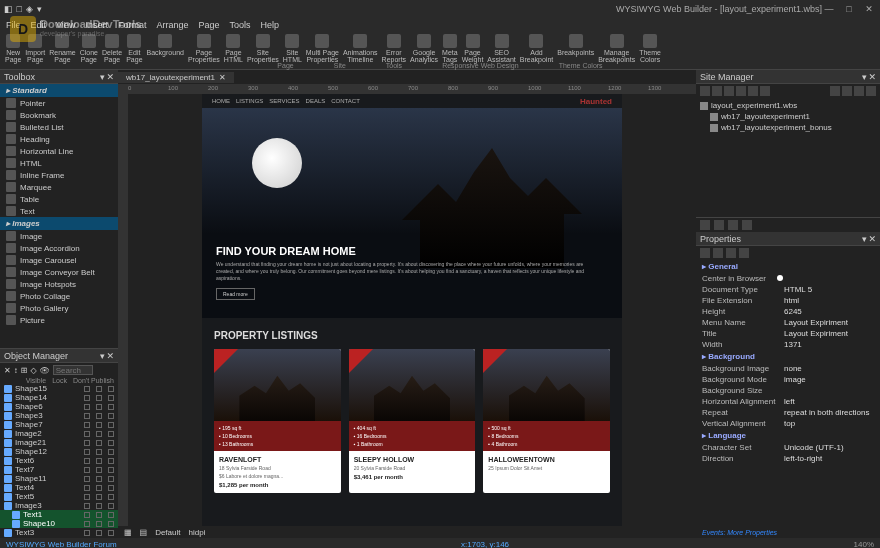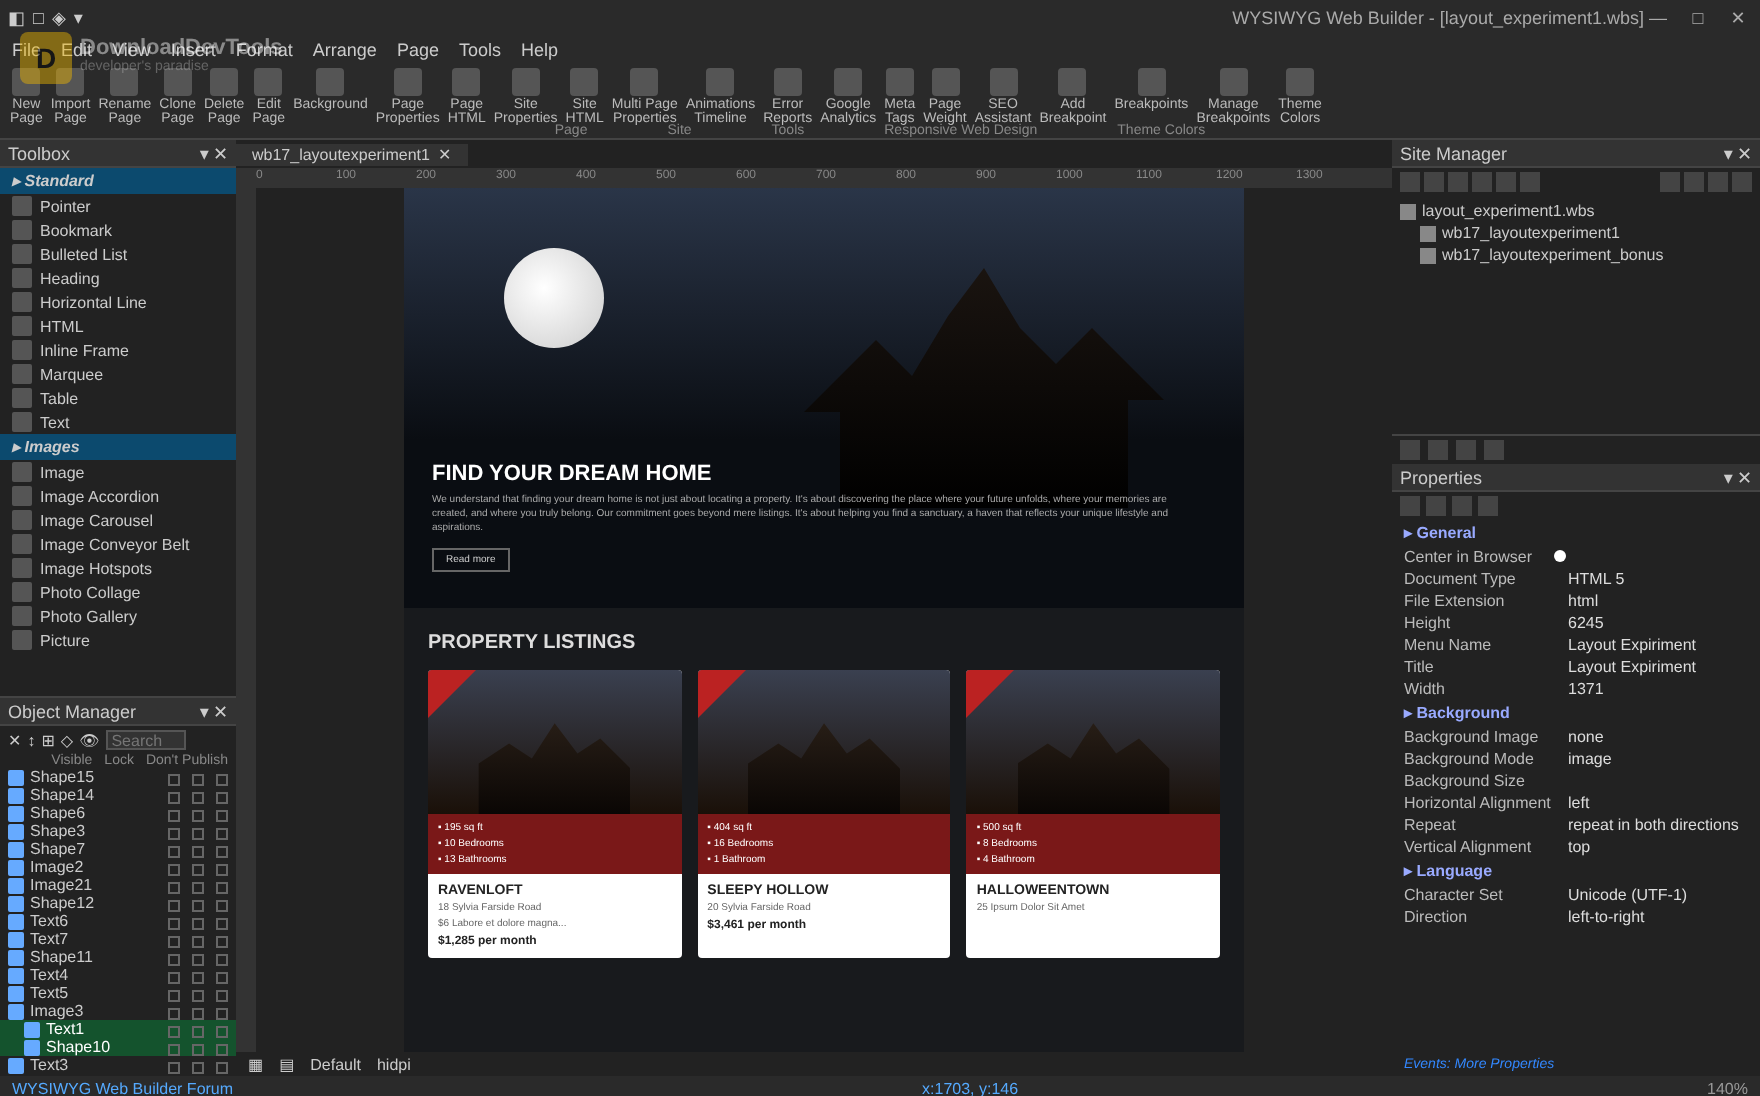--- a/index.html
+++ b/index.html
@@ -22,21 +22,21 @@
 .panel-header .ctrls { display: flex; gap: 2px; }
 .toolbox { flex: 1; overflow: hidden; }
 .tool-cat { font-size: 8px; font-weight: bold; padding: 2px 6px; background: #0c4a6e; font-style: italic; }
 .tool-item { display: flex; align-items: center; gap: 4px; padding: 1px 6px; font-size: 8px; cursor: pointer; }
 .tool-item .ico { width: 10px; height: 10px; background: #555; border-radius: 1px; flex-shrink: 0; }
 .object-manager { height: 190px; border-top: 1px solid #444; display: flex; flex-direction: column; }
 .om-toolbar { height: 14px; display: flex; gap: 3px; padding: 0 4px; align-items: center; font-size: 8px; }
 .om-toolbar input { background: #333; border: 1px solid #555; color: #ccc; font-size: 8px; width: 40px; height: 10px; padding: 0 2px; }
 .om-cols { display: flex; font-size: 7px; color: #888; padding: 0 4px; justify-content: flex-end; gap: 6px; }
 .om-list { flex: 1; overflow: hidden; }
-.om-item { display: flex; align-items: flex-end; gap: 3px; padding: 0 4px; font-size: 8px; }
+.om-item { display: flex; align-items: center; gap: 3px; padding: 0 4px; font-size: 8px; }
 .om-item .ico { width: 8px; height: 8px; background: #6af; border-radius: 1px; }
 .om-item.sel { background: #14532d; color: #fff; padding-left: 12px; }
 .om-item .chks { margin-left: auto; display: flex; gap: 6px; }
 .om-item .chk { width: 6px; height: 6px; border: 1px solid #666; }
 .center-area { flex: 1; display: flex; flex-direction: column; background: #2a2a2a; }
 .tabs { height: 14px; background: #222; display: flex; align-items: center; }
 .tab { padding: 1px 8px; font-size: 8px; background: #333; display: flex; align-items: center; gap: 4px; }
 .ruler-h { height: 10px; background: #333; position: relative; font-size: 6px; color: #888; overflow: hidden; }
 .ruler-h span { position: absolute; top: 1px; }
 .canvas-area { flex: 1; display: flex; overflow: hidden; }
@@ -512,20 +512,30 @@
         <span style="left: 370px;">900</span>
         <span style="left: 410px;">1000</span>
         <span style="left: 450px;">1100</span>
         <span style="left: 490px;">1200</span>
         <span style="left: 530px;">1300</span>
       </div>
     <div class="canvas-area">
       <div class="ruler-v"></div>
       <div class="canvas">
         <div class="page">
+          <div class="page-nav">
+            <div class="links" id="page-nav">
+                <span>HOME</span>
+                <span>LISTINGS</span>
+                <span>SERVICES</span>
+                <span>DEALS</span>
+                <span>CONTACT</span>
+              </div>
+            <div class="brand">Haunted</div>
+          </div>
           <div class="hero">
             <div class="moon"></div>
             <div class="house"></div>
             <div class="hero-text">
               <h1>FIND YOUR DREAM HOME</h1>
               <p>We understand that finding your dream home is not just about locating a property. It's about discovering the place where your future unfolds, where your memories are created, and where you truly belong. Our commitment goes beyond mere listings. It's about helping you find a sanctuary, a haven that reflects your unique lifestyle and aspirations.</p>
               <span class="hero-btn">Read more</span>
             </div>
           </div>
           <div class="listings">

